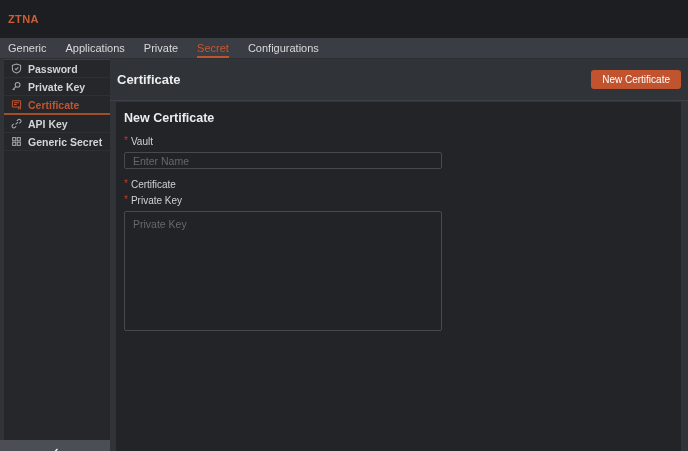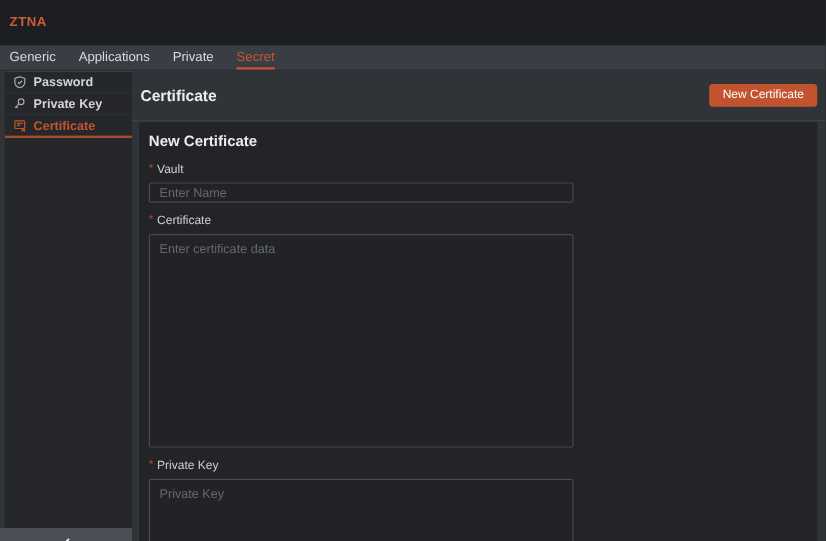--- a/index.html
+++ b/index.html
@@ -152,21 +152,21 @@
     display: flex;
     align-items: flex-start;
     gap: 3px;
   }
   .req-mark {
     color: #b5402c;
     font-size: 10px;
     line-height: 10px;
   }
   .txt-input, .txt-area {
-    width: 354px;
+    width: 318px;
     background: #222326;
     border: 1px solid #47494d;
     border-radius: 2px;
     color: #d8d9db;
     font-family: "Liberation Sans", sans-serif;
     font-size: 10.5px;
     outline: none;
     display: block;
   }
   .txt-input { height: 17px; padding: 0 8px; }
@@ -181,20 +181,21 @@
 
 <div class="topbar">
   <span class="brand">ZTNA</span>
 </div>
 
 <div class="tabbar">
   <div class="tab">Generic</div>
   <div class="tab">Applications</div>
   <div class="tab">Private</div>
   <div class="tab active">Secret</div>
+  <div class="tab">Configurations</div>
 </div>
 
 <div class="page-body">
 
   <div class="sidebar">
     <div class="sidebar-scroll">
       <div class="side-list">
 
         <div class="side-item">
           <span class="icn">
@@ -220,21 +221,42 @@
           <span class="icn">
             <svg viewBox="0 0 12 12" fill="none" stroke="currentColor" stroke-width="1.1">
               <rect x="1.5" y="1.8" width="9" height="7" rx="1"></rect>
               <path d="M3.3 4.2 H8.7 M3.3 6 H6.2"></path>
               <path d="M8.3 8.8 L8.3 11 L9.3 10.2 L10.3 11 L10.3 8.8" stroke-width="1"></path>
             </svg>
           </span>
           <span>Certificate</span>
         </div>
 
-
+        <div class="side-item">
+          <span class="icn">
+            <svg viewBox="0 0 12 12" fill="none" stroke="currentColor" stroke-width="1.1">
+              <path d="M5 7 L7.5 4.5"></path>
+              <path d="M6.4 3.2 L7.6 2 A1.9 1.9 0 0 1 10.3 4.7 L9.1 5.9"></path>
+              <path d="M5.6 9.1 L4.4 10.3 A1.9 1.9 0 0 1 1.7 7.6 L2.9 6.4"></path>
+            </svg>
+          </span>
+          <span>API Key</span>
+        </div>
+
+        <div class="side-item">
+          <span class="icn">
+            <svg viewBox="0 0 12 12" fill="none" stroke="currentColor" stroke-width="1.1">
+              <rect x="1.8" y="1.8" width="3.4" height="3.4"></rect>
+              <rect x="6.8" y="1.8" width="3.4" height="3.4"></rect>
+              <rect x="1.8" y="6.8" width="3.4" height="3.4"></rect>
+              <rect x="6.8" y="6.8" width="3.4" height="3.4"></rect>
+            </svg>
+          </span>
+          <span>Generic Secret</span>
+        </div>
 
       </div>
     </div>
 
     <div class="collapse-bar">
       <span>
         <svg viewBox="0 0 12 14" fill="none" stroke="currentColor" stroke-width="1.4">
           <path d="M8.5 2 L3.5 7 L8.5 12"></path>
         </svg>
       </span>
@@ -254,21 +276,20 @@
       <div class="field-label">
         <span class="req-mark">*</span>
         <span>Vault</span>
       </div>
       <input class="txt-input mb-10" type="text" placeholder="Enter Name" style="">
 
       <div class="field-label">
         <span class="req-mark">*</span>
         <span>Certificate</span>
       </div>
-      <textarea class="txt-area area-cert mb-10" placeholder="Enter certificate data" style=""></textarea>
 
       <div class="field-label">
         <span class="req-mark">*</span>
         <span>Private Key</span>
       </div>
       <textarea class="txt-area area-pk" placeholder="Private Key" style=""></textarea>
     </div>
 
   </div>
 </div>

